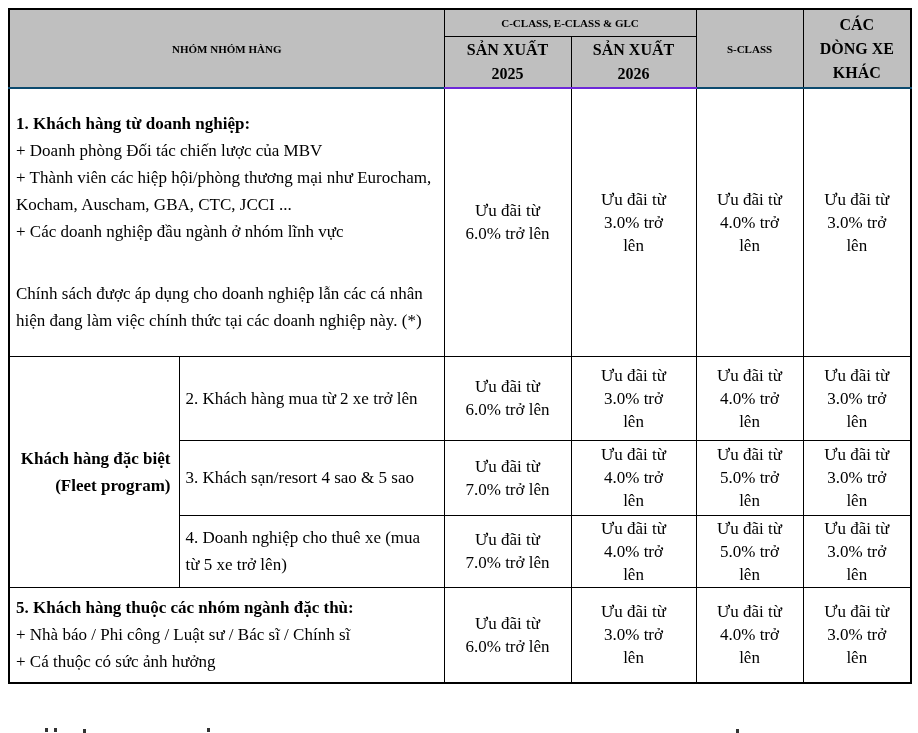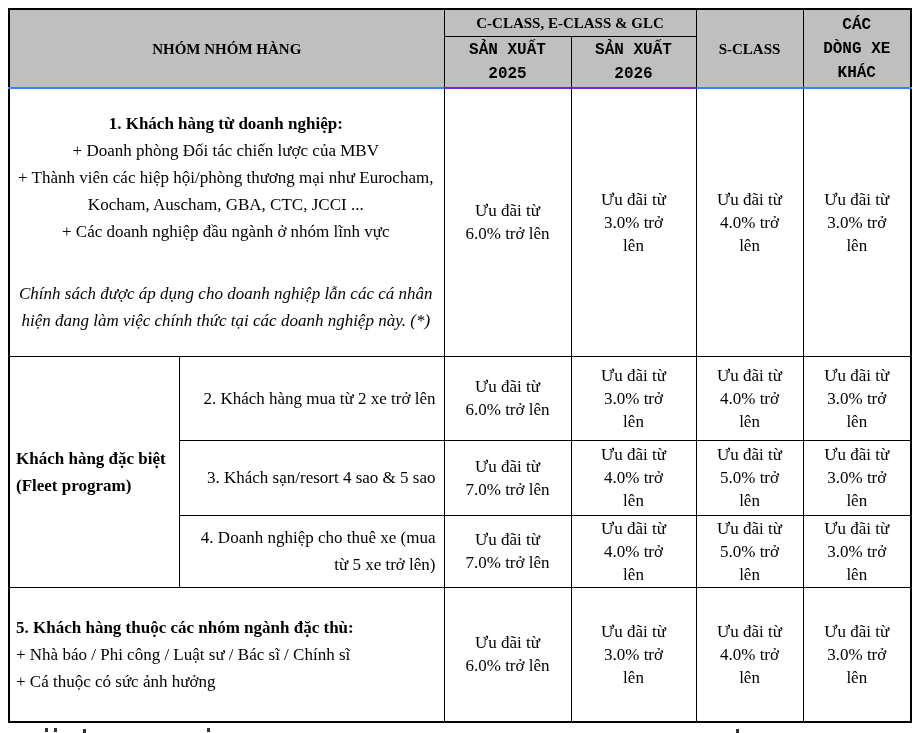--- a/index.html
+++ b/index.html
@@ -28,34 +28,34 @@
   }
   
   .price-table th {
     background: #BFBFBF;
     font-weight: bold;
     text-align: center;
     padding: 1px 4px;
     line-height: 24px;
     white-space: pre-line;
   }
-  .price-table th.hd-main { font-size: 15px; }
-  .price-table th.hd-sub  { font-size: 16px; font-family: Liberation Mono, monospace; }
+  .price-table th.hd-main { font-size: 11px; }
+  .price-table th.hd-sub  { font-size: 16px; }
   .price-table tr.hrow-b th { border-bottom: 2px solid #6d28d9; }
-  .price-table tr.body-first td { border-top: 2px solid #3b82f6; text-align: center; }
+  .price-table tr.body-first td { border-top: 2px solid #0c4a6e; }
   
   td.label-cell { text-align: left; }
   .cell-title { font-weight: bold; }
-  .cell-note  { font-style: italic; margin-top: 35px; }
+  .cell-note  { margin-top: 35px; }
   td.fleet-label {
     font-weight: bold;
-    text-align: left;
+    text-align: right;
     white-space: pre-line;
   }
-  td.sub-label { text-align: right; margin-top: 40px; }
+  td.sub-label { text-align: left; margin-top: 40px; }
   td.offer {
     text-align: center;
     white-space: pre-line;
     line-height: 23px;
     padding: 1px 4px;
   }
   
   .footnote-fragment {
     position: absolute;
     width: 3px; height: 4px;
@@ -154,21 +154,21 @@
 4.0% trở
 lên</td>
       <td class="offer">Ưu đãi từ
 5.0% trở
 lên</td>
       <td class="offer">Ưu đãi từ
 3.0% trở
 lên</td>
     </tr>
 
-    <tr style="height:135px">
+    <tr style="height:96px">
       <td colspan="2" class="label-cell">
         <div class="cell-title">5. Khách hàng thuộc các nhóm ngành đặc thù:</div>
         <div class="cell-line">+ Nhà báo / Phi công / Luật sư / Bác sĩ / Chính sĩ</div>
         <div class="cell-line">+ Cá thuộc có sức ảnh hưởng</div>
       </td>
       <td class="offer">Ưu đãi từ
 6.0% trở lên</td>
       <td class="offer">Ưu đãi từ
 3.0% trở
 lên</td>

